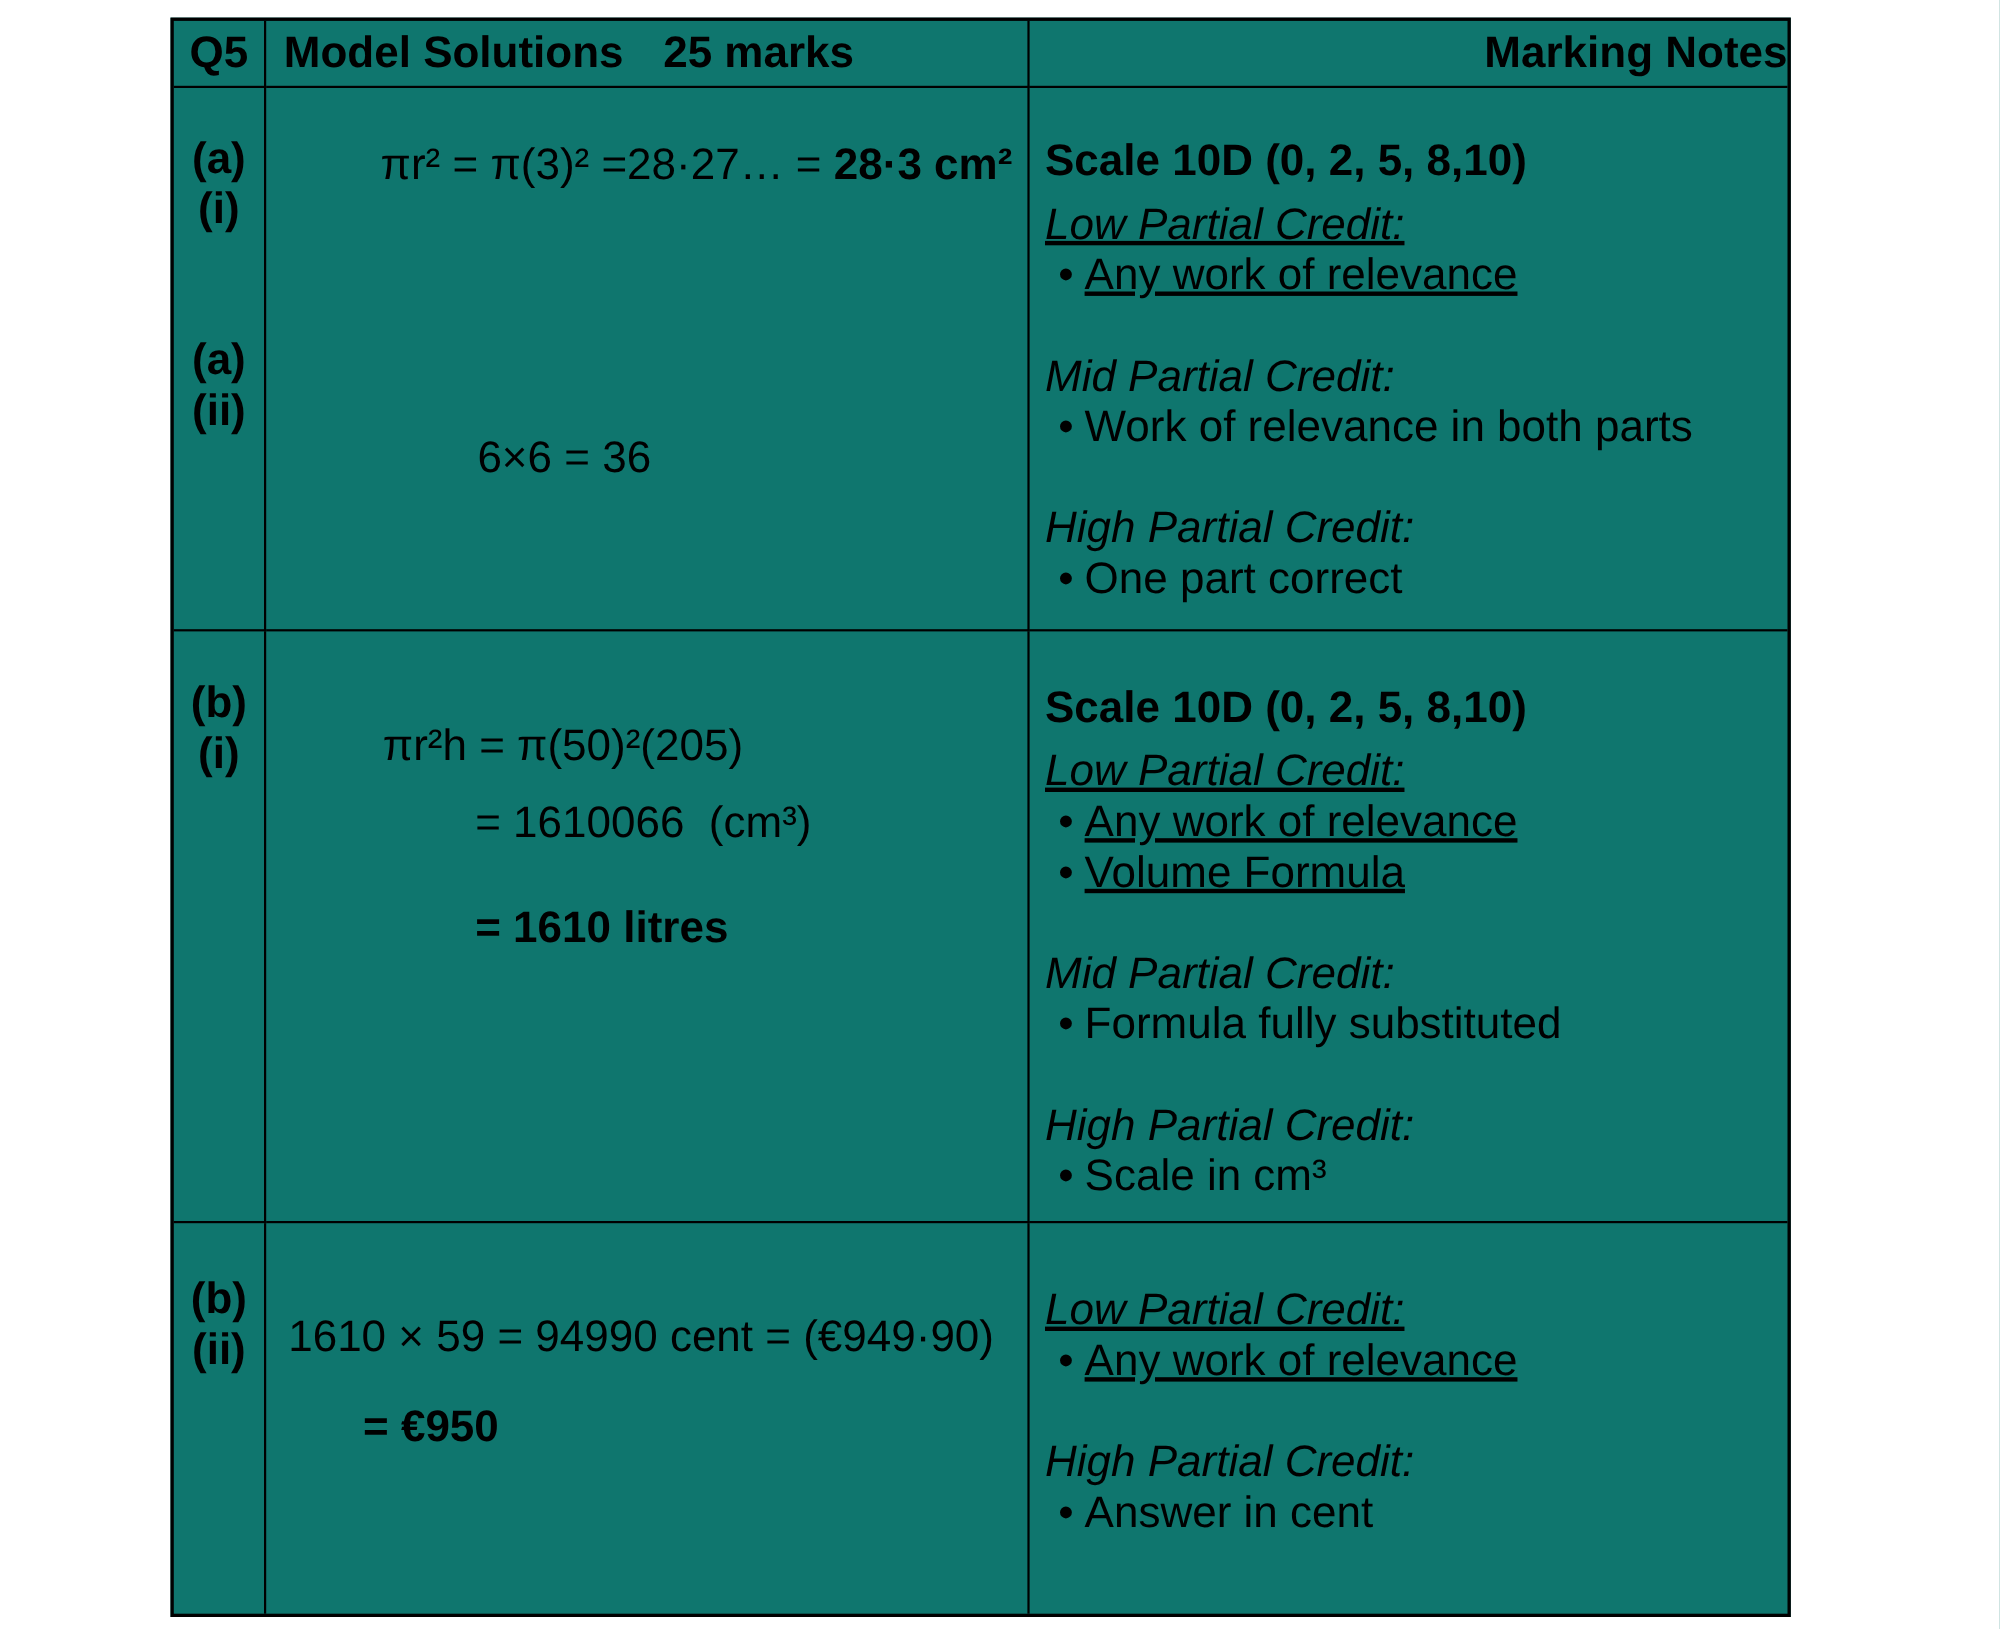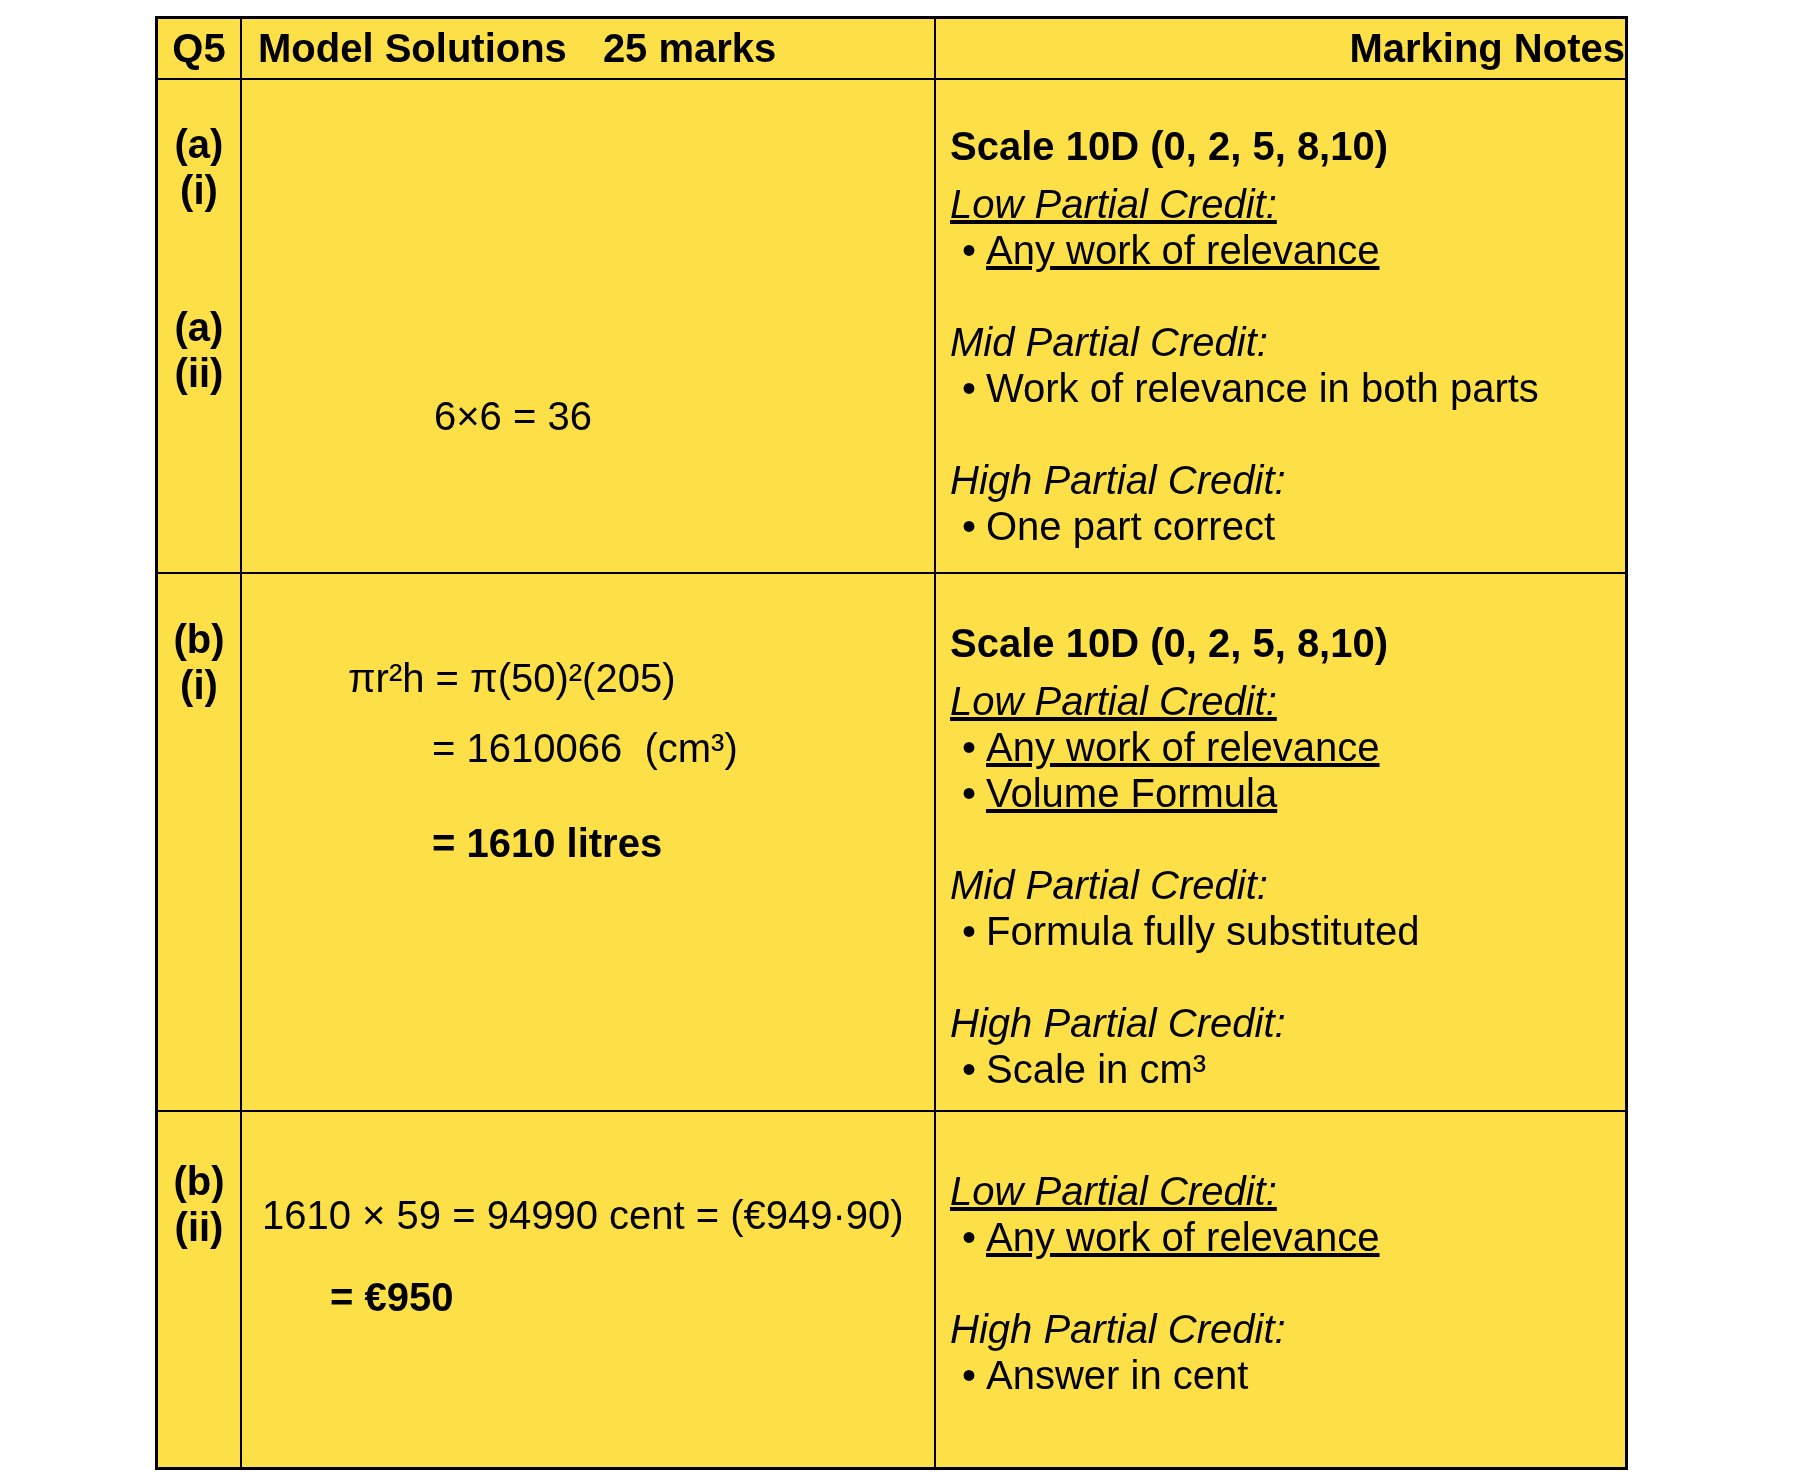--- a/index.html
+++ b/index.html
@@ -12,21 +12,21 @@
     overflow:hidden;
   }
   .mtable{
     position:absolute;left:155px;top:16px;
     width:1473px;height:1454px;
     border:3px solid #000;
     box-sizing:border-box;
     display:grid;
     grid-template-columns:84px 694px 1fr;
     grid-template-rows:61px 494px 538px 1fr;
-    background:#fde047;
+    background:#0f766e;
   }
   .cell{
     position:relative;
     box-sizing:border-box;
     border-right:2px solid #000;
     border-bottom:2px solid #000;
     overflow:hidden;
   }
   .cell.last-col{border-right:none;justify-content:flex-end;}
   .cell.last-row{border-bottom:none;}
@@ -81,20 +81,21 @@
     <div class="plabel" style="top:41px">
       <div>(a)</div>
       <div>(i)</div>
     </div>
     <div class="plabel" style="top:224px">
       <div>(a)</div>
       <div>(ii)</div>
     </div>
   </div>
   <div class="cell">
+    <div class="sol" style="top:48px;left:104px"><span>πr² = π(3)² =28·27… = </span><b>28·3 cm²</b></div>
     <div class="sol" style="top:226px;left:192px">
       <div>6×6 = 36</div>
     </div>
   </div>
   <div class="cell last-col">
     <div class="notes" style="top:43px">
       <div class="scale">Scale 10D (0, 2, 5, 8,10)</div>
       <div class="group first">
         <div class="ptitle">Low Partial Credit:</div>
         <div class="bullet"><span class="b-ic">•</span><span>Any work of relevance</span></div>

